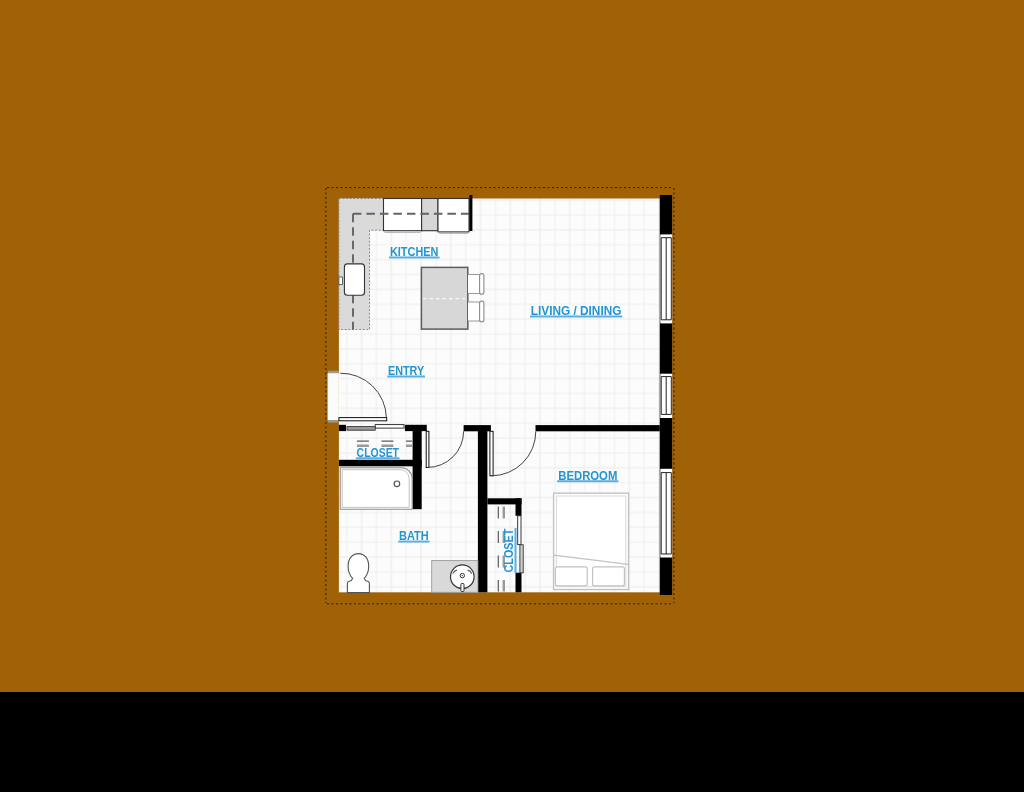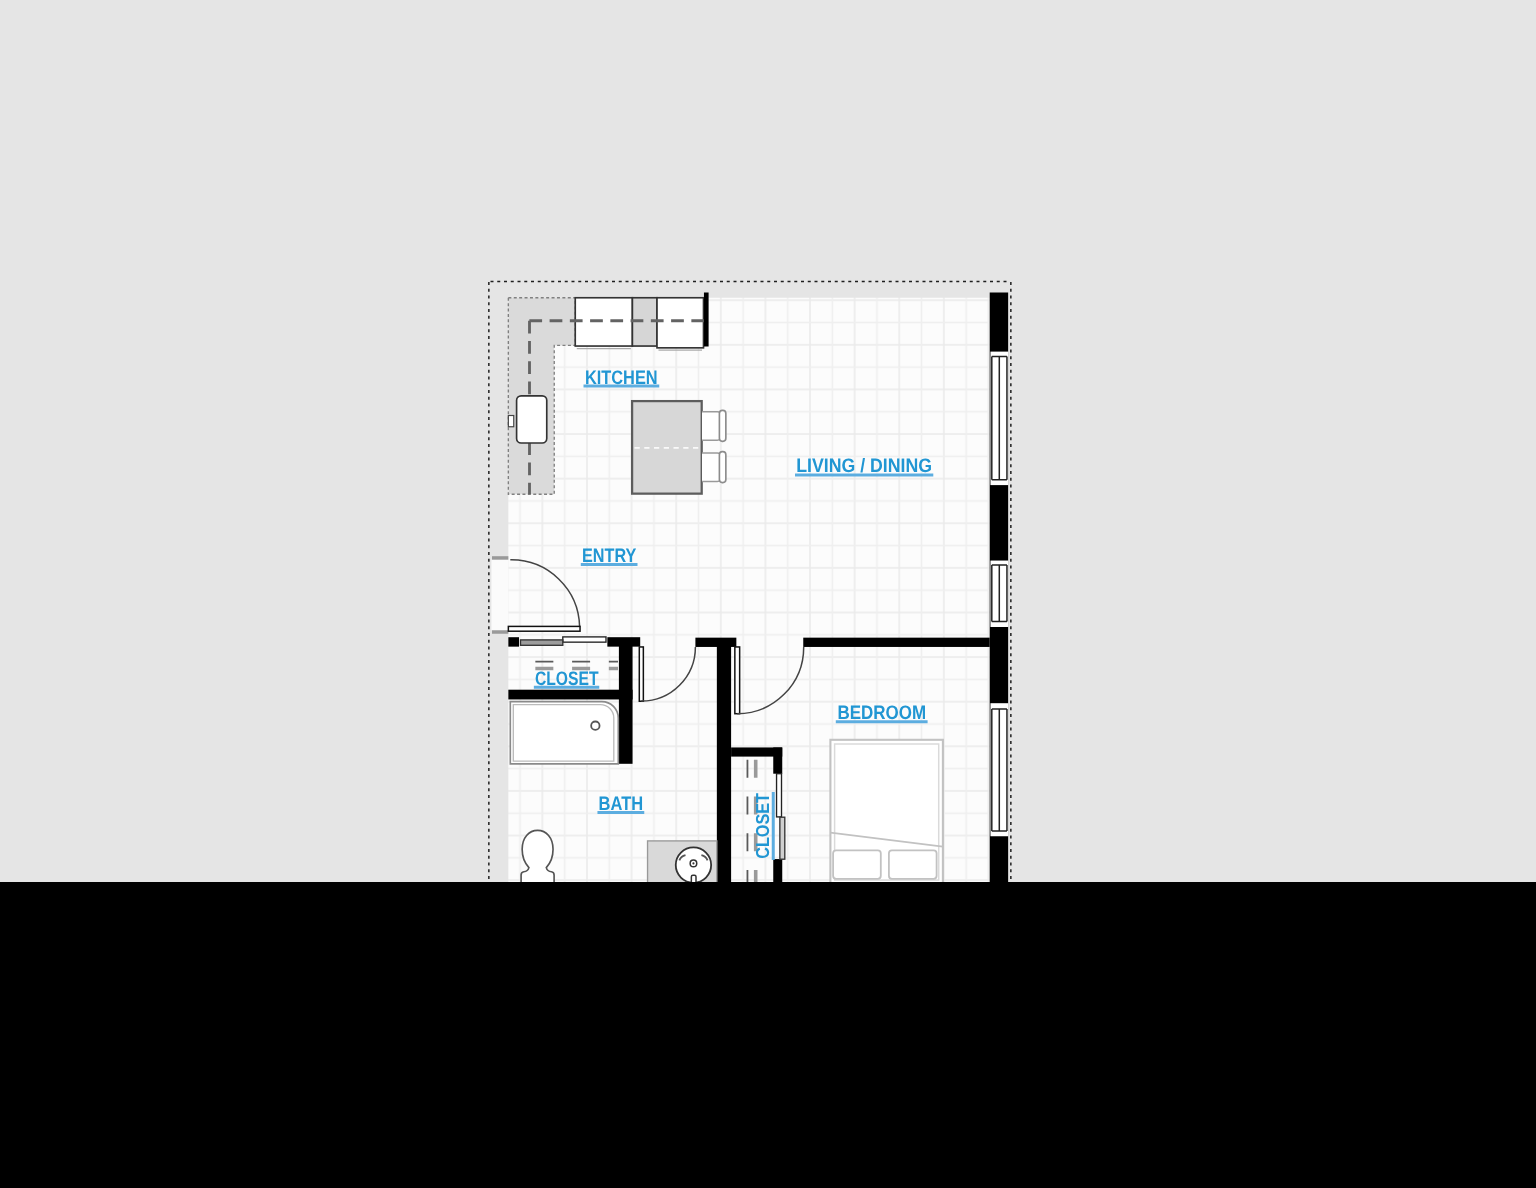--- a/index.html
+++ b/index.html
@@ -1,16 +1,16 @@
 <!DOCTYPE html>
 <html><head>
 <meta charset="utf-8">
 <style>
   html,body{margin:0;padding:0;background:#000;}
-  .stage{position:relative;width:1024px;height:588px;background:#e5e5e5;overflow:hidden;}
+  .stage{position:relative;width:1024px;height:692px;background:#a16207;overflow:hidden;}
   svg{position:absolute;top:0;left:0;}
   text{font-family:"Liberation Sans",sans-serif;font-weight:bold;fill:#2196d3;}
 </style>
 </head>
 <body>
 <div class="stage">
 <svg width="1024" height="792" viewBox="0 0 1024 792">
 <defs>
   <pattern id="grid" width="29.74" height="29.74" patternUnits="userSpaceOnUse" x="302.1" y="170.4">
     <rect width="29.74" height="29.74" fill="#fcfcfc"></rect>

